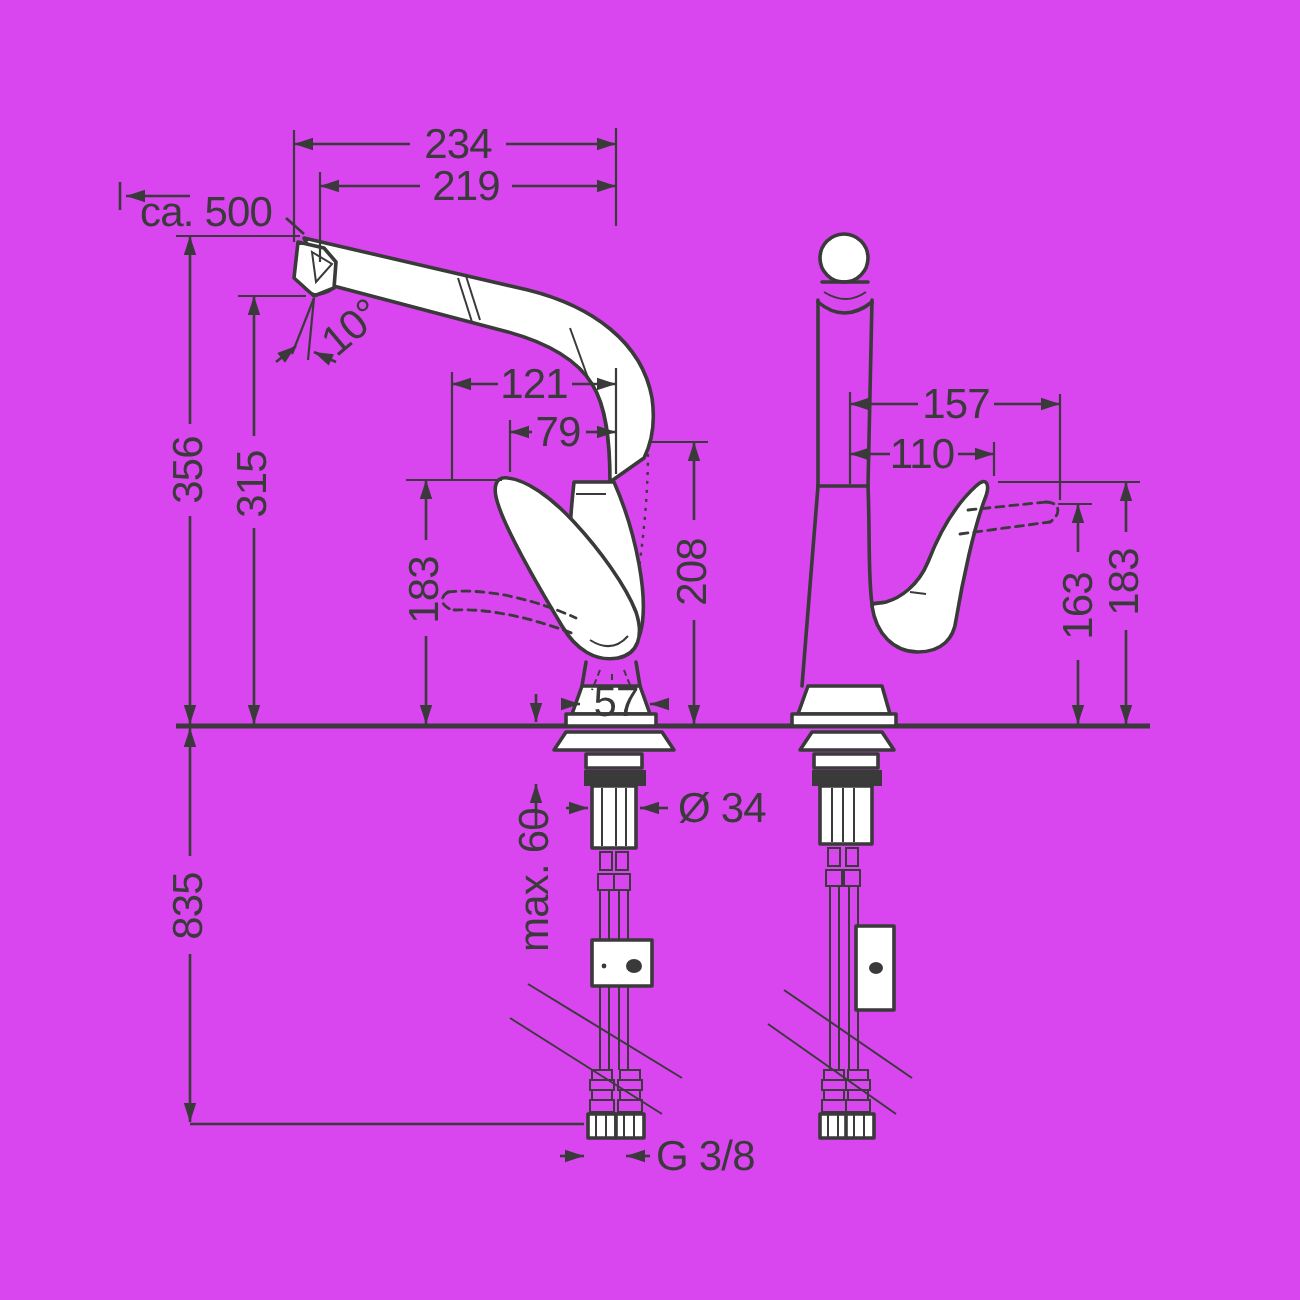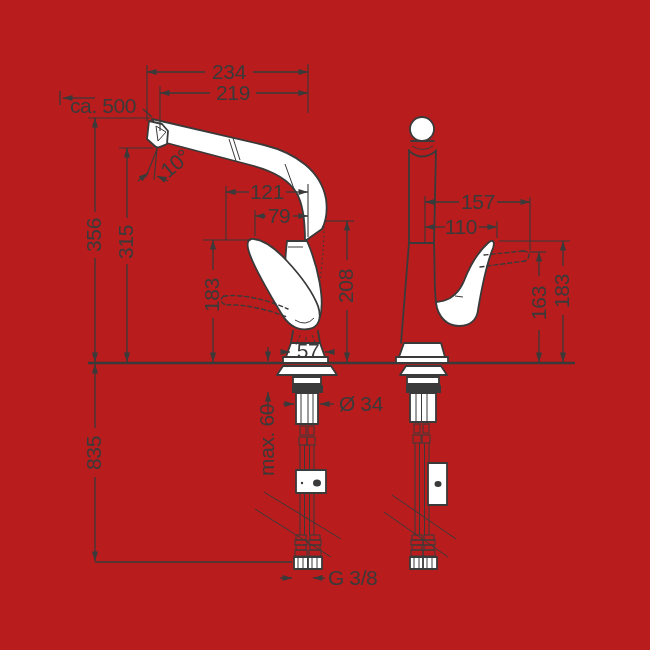--- a/index.html
+++ b/index.html
@@ -1,16 +1,16 @@
 <!DOCTYPE html>
 <html><head>
 <meta charset="utf-8">
 <style>
   html,body{margin:0;padding:0;background:#ffffff;}
-  .stage{width:650px;height:650px;position:relative;background:#b91c1c;overflow:hidden;}
+  .stage{width:650px;height:650px;position:relative;background:#d946ef;overflow:hidden;}
   svg{display:block;}
   text{font-family:"Liberation Sans", sans-serif;font-size:21px;fill:#3a3a3a;letter-spacing:-0.4px;}
   .ol{fill:none;stroke:#3a3a3a;stroke-width:1.8;stroke-linejoin:round;stroke-linecap:round;}
   .olw{fill:#ffffff;stroke:#3a3a3a;stroke-width:1.8;stroke-linejoin:round;}
   .thin{fill:none;stroke:#3a3a3a;stroke-width:1;}
   .dim{stroke:#3a3a3a;stroke-width:1.3;fill:none;}
   .ext{stroke:#3a3a3a;stroke-width:1.1;fill:none;}
   .dash{fill:none;stroke:#3a3a3a;stroke-width:1.4;stroke-dasharray:4 3;stroke-linecap:round;}
   .dot{fill:none;stroke:#3a3a3a;stroke-width:1.2;stroke-dasharray:1.5 3;}
   .dark{fill:#3a3a3a;stroke:none;}

